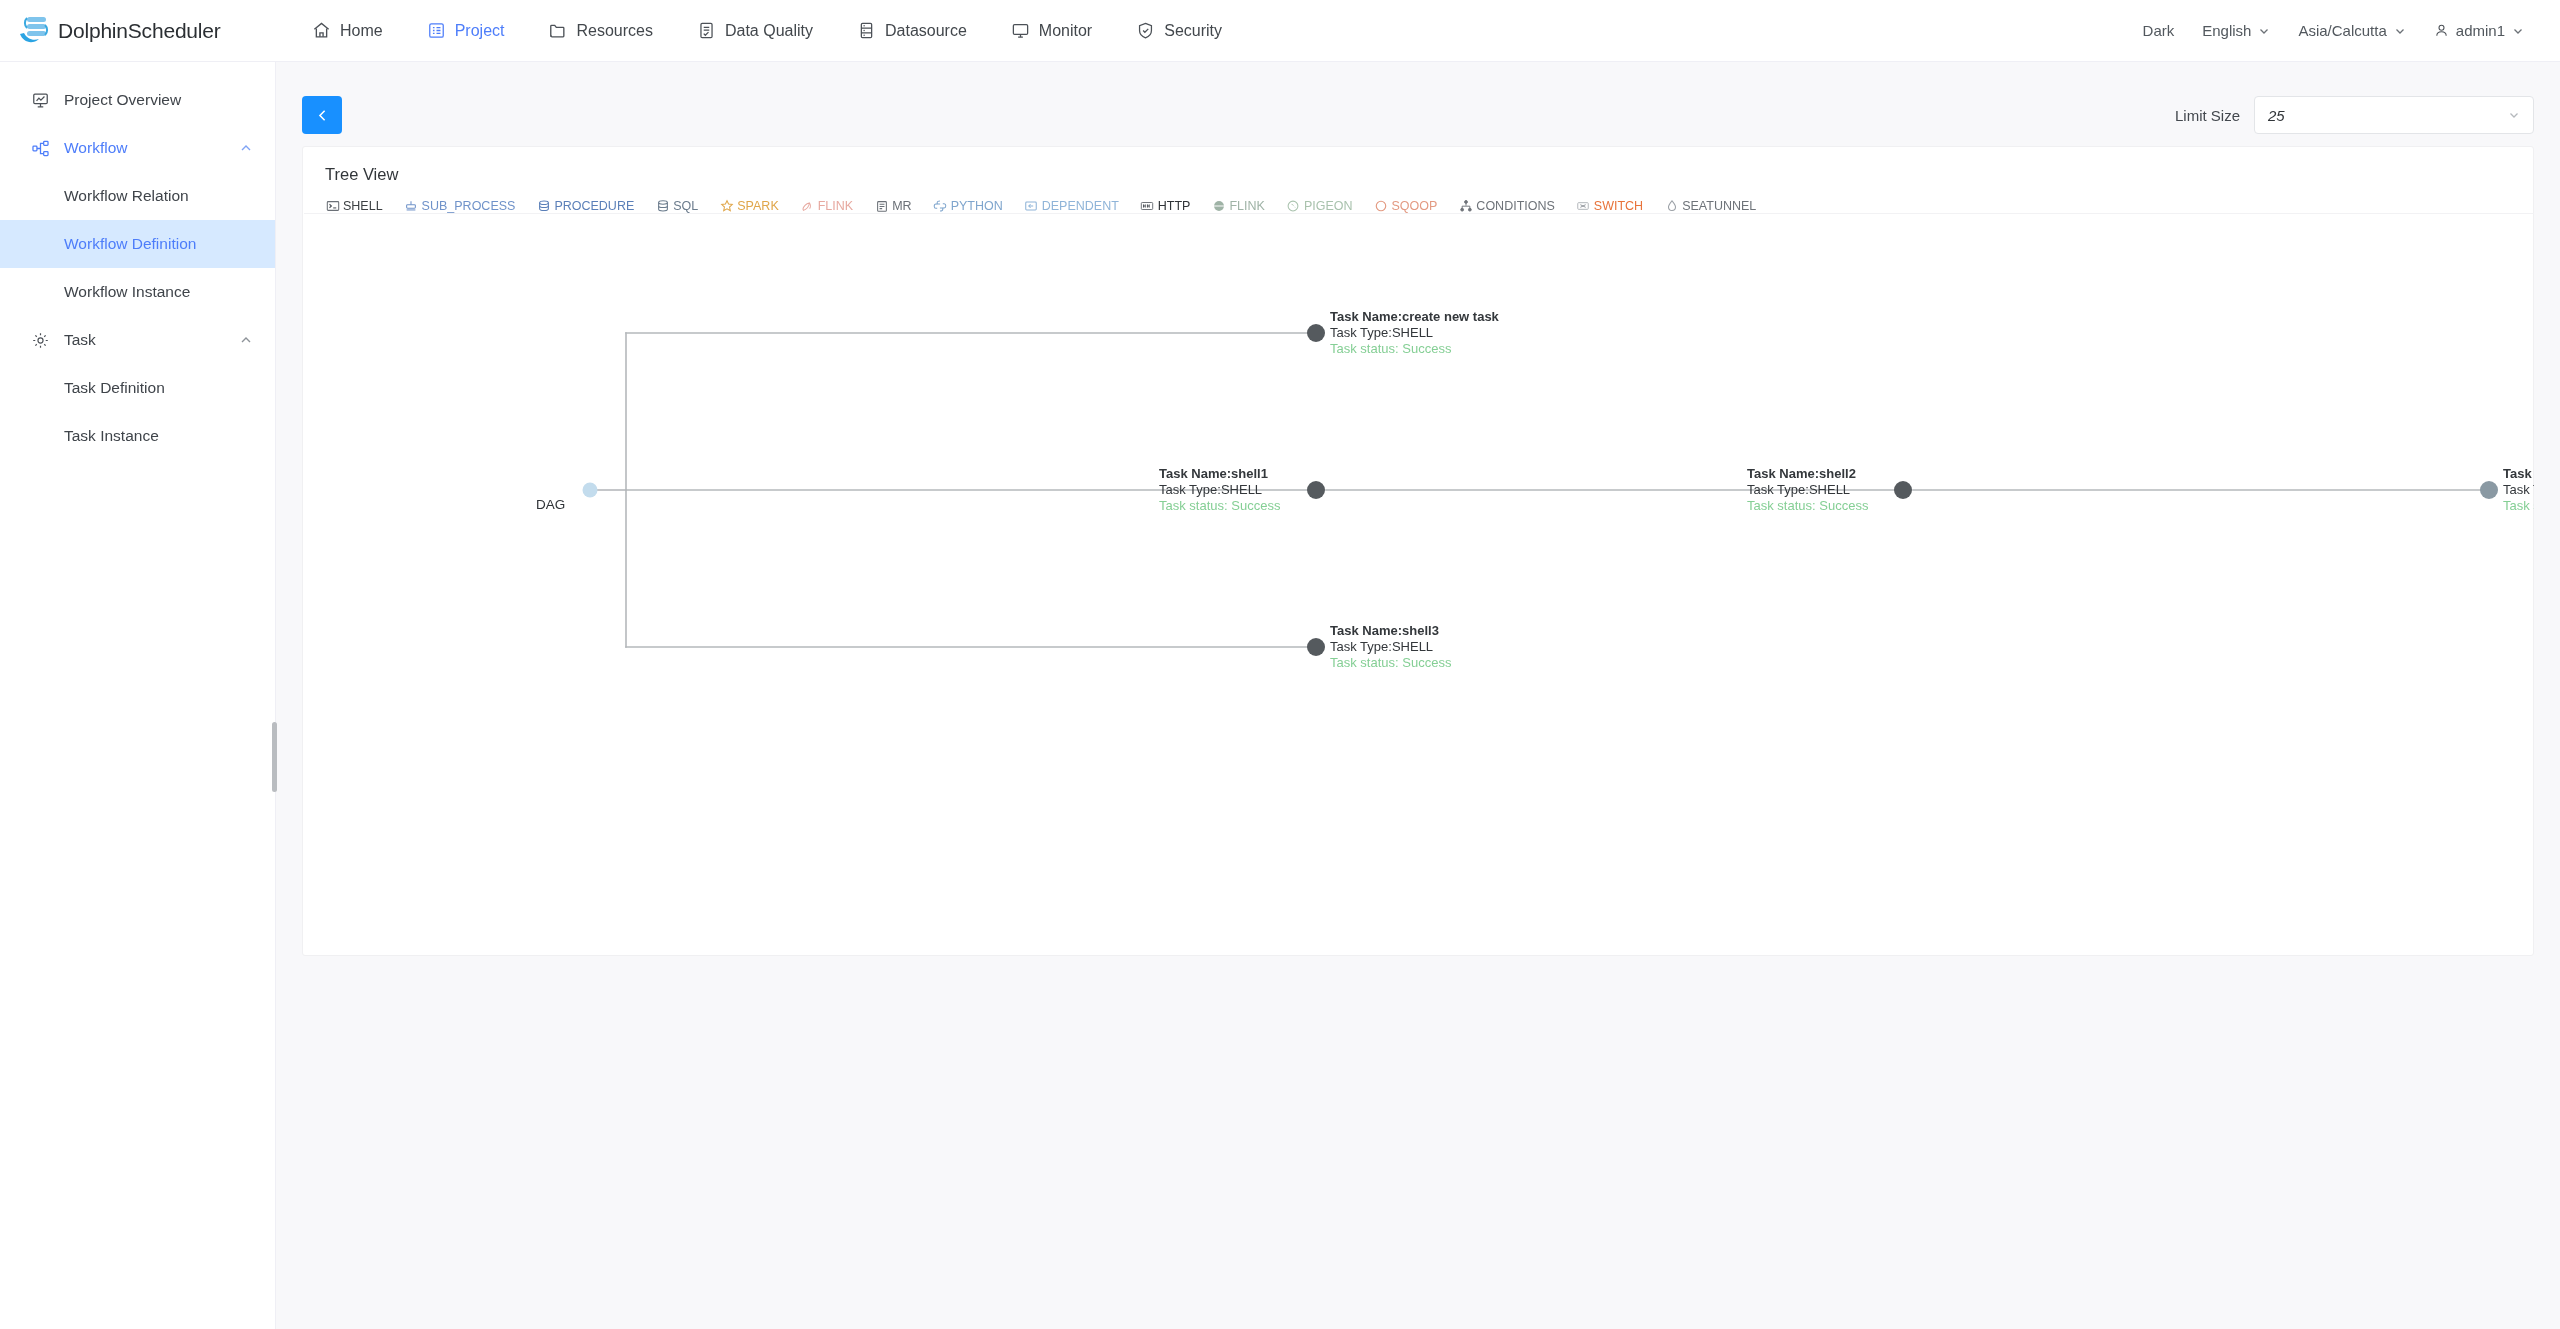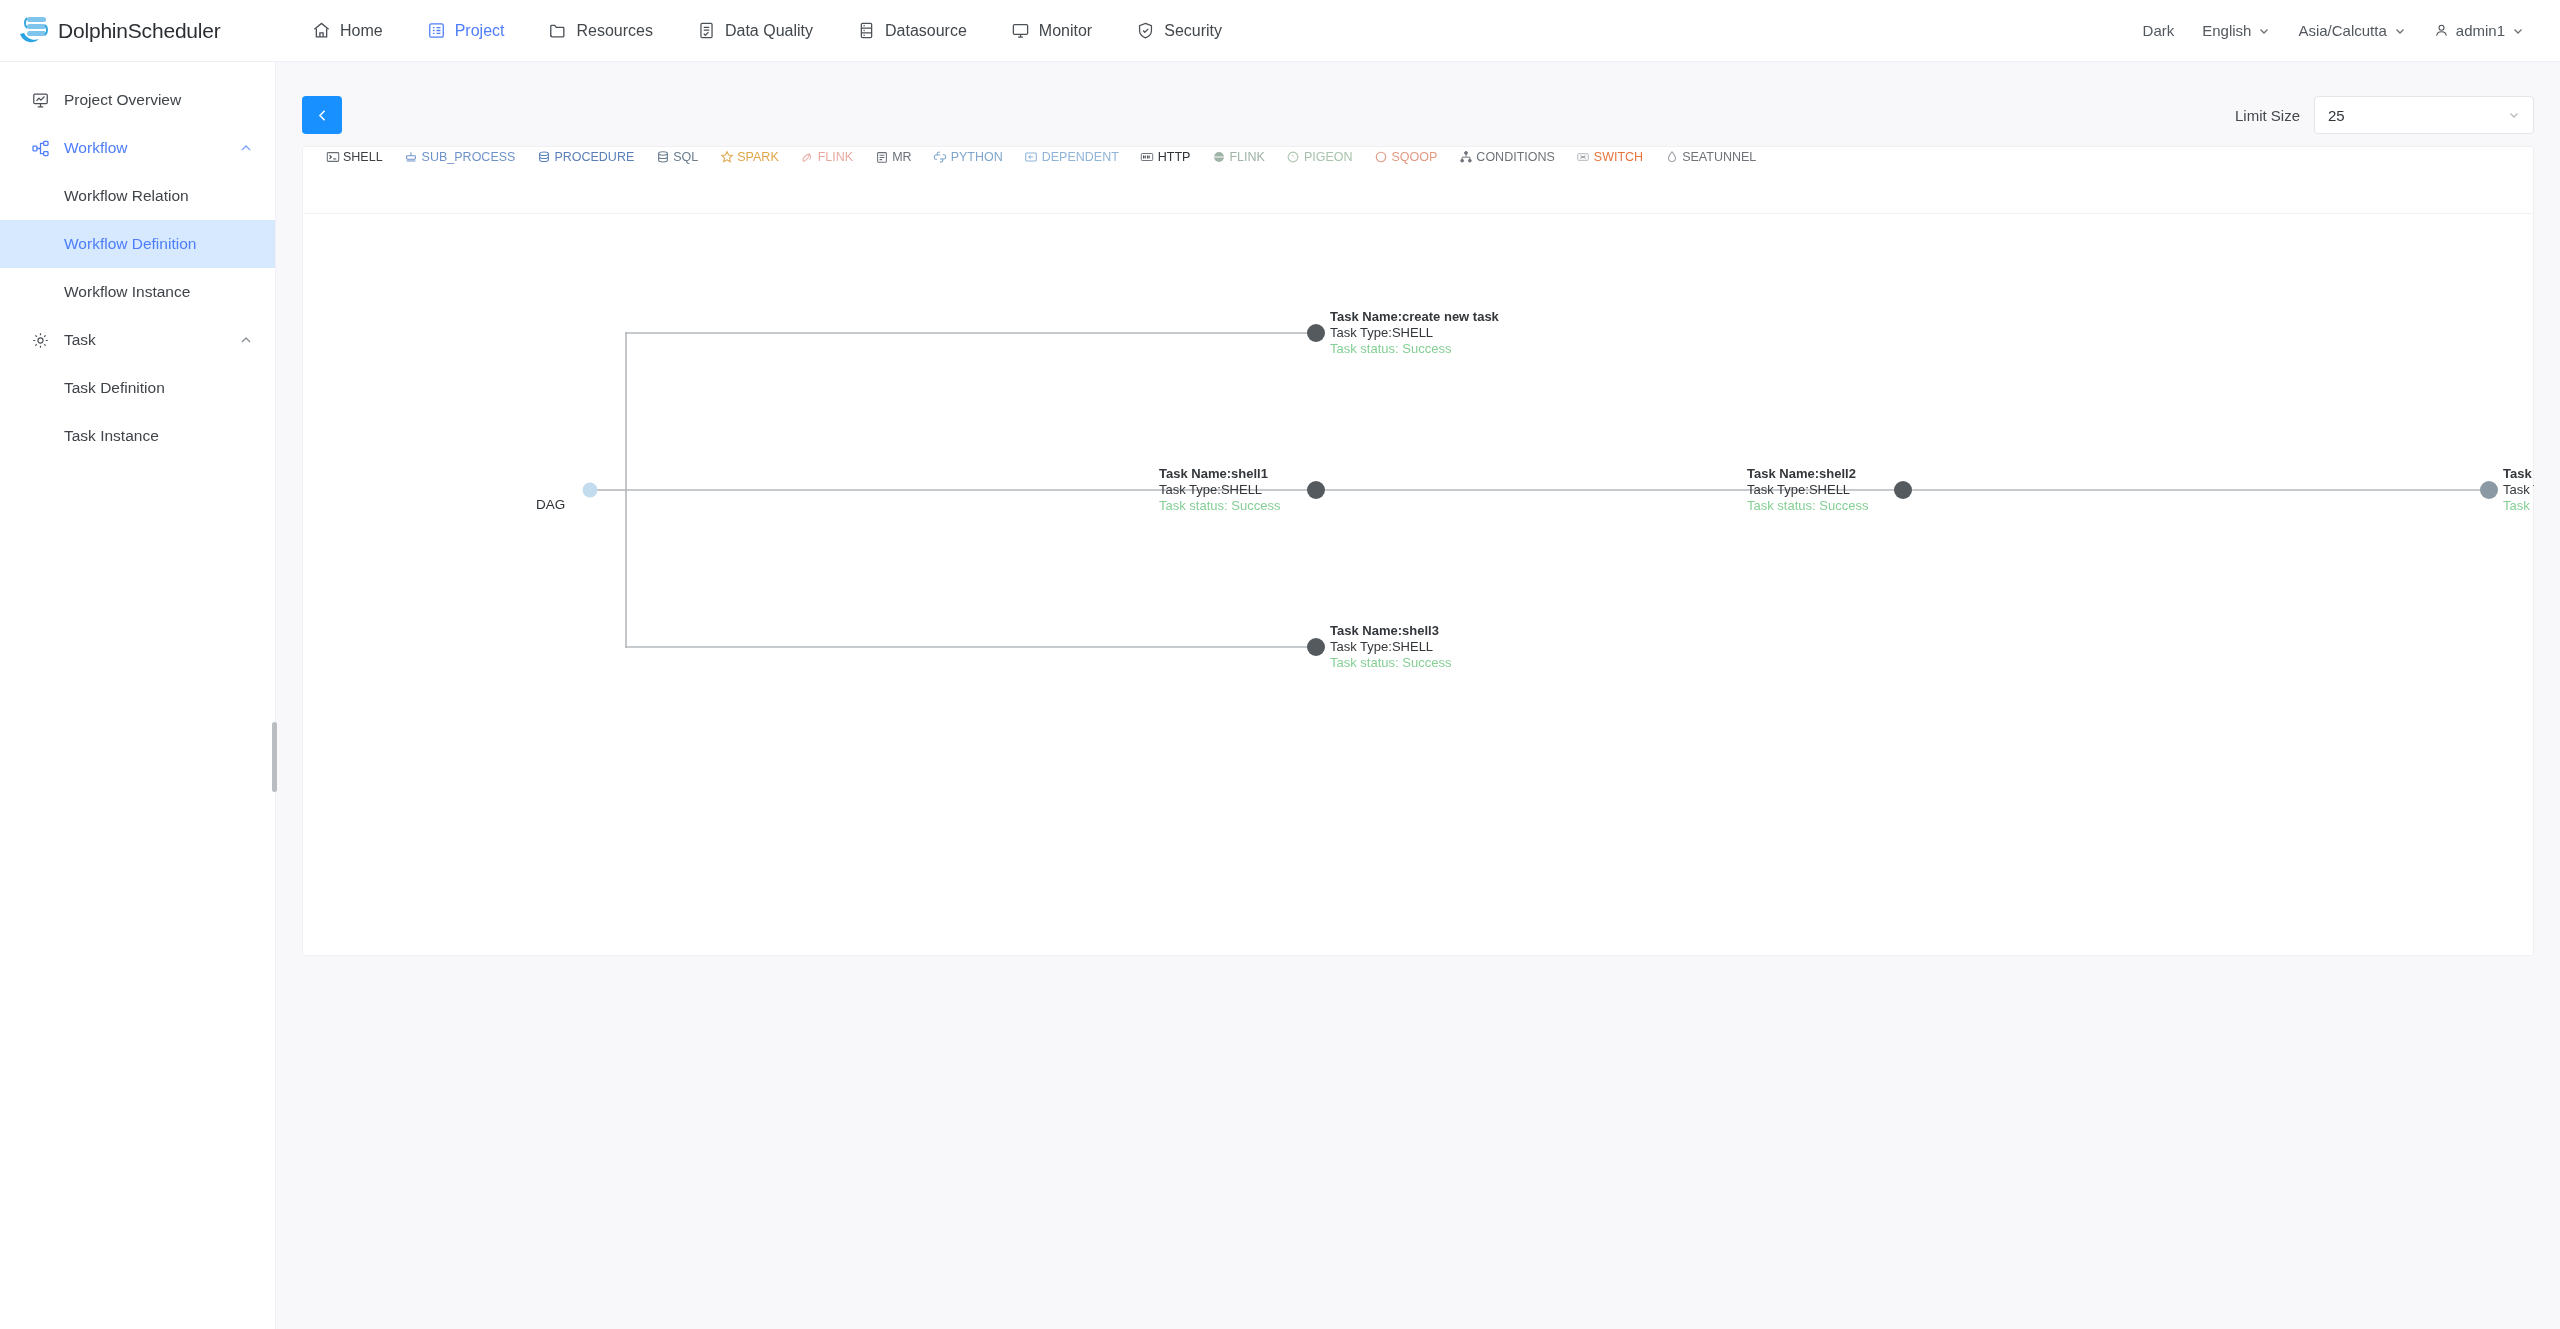--- a/index.html
+++ b/index.html
@@ -87,23 +87,23 @@
   .back-btn {
     width: 40px; height: 38px; border-radius: 4px;
     background: #1890ff; color: #fff;
     display: inline-flex; align-items: center; justify-content: center;
     cursor: pointer; border: none; flex: none;
   }
   .back-btn svg { width: 17px; height: 17px; display: block; }
   .limit-wrap { margin-left: auto; display: flex; align-items: center; gap: 14px; }
   .limit-label { font-size: 15px; color: #43484e; white-space: nowrap; }
   .limit-select {
-    width: 220px; height: 38px; border: 1px solid #e3e5e8; border-radius: 4px;
+    width: 280px; height: 38px; border: 1px solid #e3e5e8; border-radius: 4px;
     background: #fff; display: flex; align-items: center;
-    padding: 0 13px; font-size: 15px; color: #32363a; cursor: pointer;
+    padding: 0 13px; font-size: 15px; color: #32363a; cursor: pointer; font-style: italic;
   }
   .limit-select .chev { margin-left: auto; color: #b5b9bd; }
 
   .panel {
     background: #ffffff;
     border: 1px solid #f0f0f2;
     border-radius: 3px;
     height: 810px;
     position: relative;
   }
@@ -358,20 +358,21 @@
         <span class="chev">
           <svg viewBox="0 0 12 12" fill="none" stroke="#b5b9bd" stroke-width="1.3">
               <path d="M2.5 4.5L6 8l3.5-3.5"></path>
             </svg>
         </span>
       </div>
     </div>
   </div>
 
   <div class="panel">
+    <div class="panel-title">Tree View</div>
 
     <div class="legend">
 
       <div class="leg">
         <span class="lico">
           <svg viewBox="0 0 16 16" fill="none" stroke="#6b7077" stroke-width="1.2">
             <rect x="1.5" y="3" width="13" height="10" rx="1"></rect>
             <path d="M4 6l2.2 2L4 10" stroke="#4c5157"></path>
               <path d="M8.2 10.2h3.5" stroke="#4c5157"></path>
           </svg>

